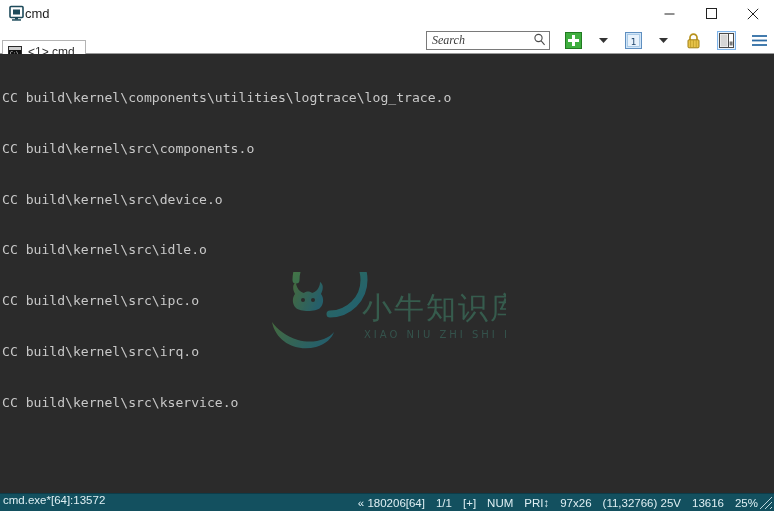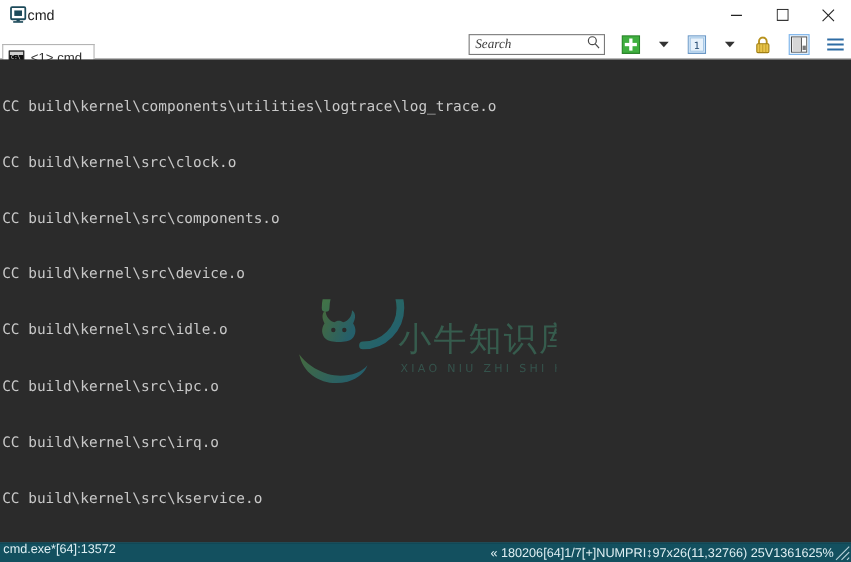--- a/index.html
+++ b/index.html
@@ -226,20 +226,21 @@
     flex: 0 0 auto;
     padding-left: 3px;
     position: relative;
     border-top: 1px solid #0d3c49;
   }
   .status-left { white-space: nowrap; }
   .status-right {
     margin-left: auto;
     display: flex;
     align-items: center;
+    gap: 11px;
     padding-right: 16px;
     white-space: nowrap;
   }
   .sb-cell { display: inline-block; }
   .resize-grip {
     position: absolute;
     right: 1px;
     bottom: 0px;
     width: 15px;
     height: 16px;
@@ -378,21 +379,20 @@
         <circle cx="41" cy="28" r="2" fill="#2b2b2b"></circle>
         <circle cx="51" cy="28" r="2" fill="#2b2b2b"></circle>
 
         <text x="100" y="46" font-family="DejaVu Sans, sans-serif" font-size="30" fill="#3d7a63" letter-spacing="2">小牛知识库</text>
         <text x="102" y="66" font-family="DejaVu Sans, sans-serif" font-size="10" fill="#3a6b60" letter-spacing="3">XIAO NIU ZHI SHI KU</text>
       </svg>
     </div>
 
     <div class="console-lines">
       <div class="line">CC build\kernel\components\utilities\logtrace\log_trace.o</div>
-      <div class="line">CC build\kernel\src\clock.o</div>
       <div class="line">CC build\kernel\src\components.o</div>
       <div class="line">CC build\kernel\src\device.o</div>
       <div class="line">CC build\kernel\src\idle.o</div>
       <div class="line">CC build\kernel\src\ipc.o</div>
       <div class="line">CC build\kernel\src\irq.o</div>
       <div class="line">CC build\kernel\src\kservice.o</div>
       
       
       
       
@@ -410,21 +410,21 @@
       
       
       
     </div>
   </div>
 
   <div class="statusbar">
     <span class="status-left">cmd.exe*[64]:13572</span>
     <div class="status-right">
       <span class="sb-cell">« 180206[64]</span>
-      <span class="sb-cell">1/7</span>
+      <span class="sb-cell">1/1</span>
       <span class="sb-cell">[+]</span>
       <span class="sb-cell">NUM</span>
       <span class="sb-cell">PRI↕</span>
       <span class="sb-cell">97x26</span>
       <span class="sb-cell">(11,32766) 25V</span>
       <span class="sb-cell">13616</span>
       <span class="sb-cell">25%</span>
     </div>
     <span class="resize-grip">
       <svg width="15" height="16" viewBox="0 0 15 16">

